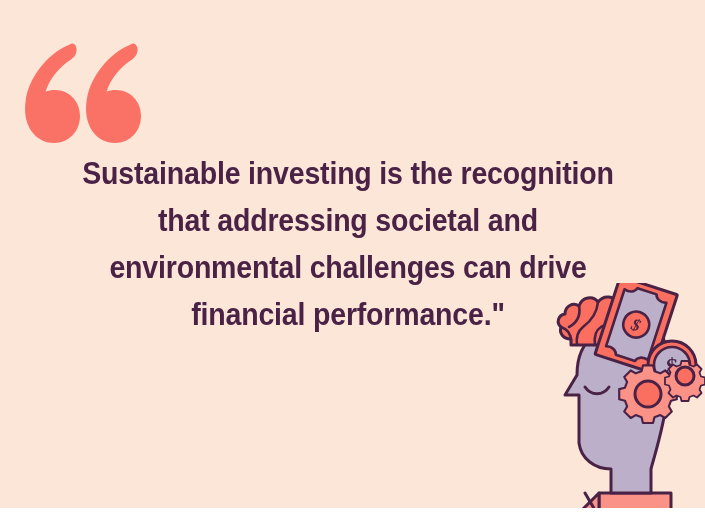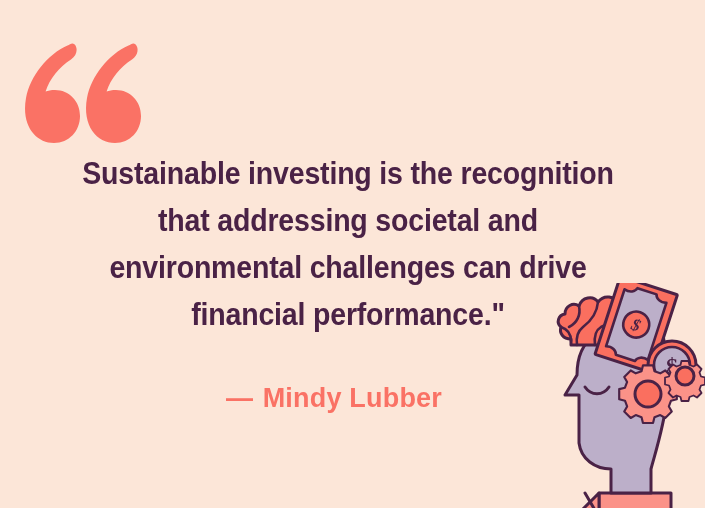--- a/index.html
+++ b/index.html
@@ -109,21 +109,20 @@
     </svg>
   </div>
 
   <div id="quote-text">
     <span class="qline">Sustainable investing is the recognition</span>
     <span class="qline">that addressing societal and</span>
     <span class="qline">environmental challenges can drive</span>
     <span class="qline">financial performance."</span>
   </div>
 
-  <div id="attribution"><span class="dash">—</span> <span>Mindy Lubber</span></div>
 
   <div id="illustration">
     <svg viewBox="0 0 150 240" width="150" height="240" aria-hidden="true">
       <g fill="none" stroke="#4A2246" stroke-width="3" stroke-linejoin="round" stroke-linecap="round">
 
         <g>
           <rect x="44" y="210" width="72" height="24" fill="#FB9288"></rect>
           <path d="M44 234 L20 234 L44 210 Z" fill="#FB9288"></path>
           <path d="M44 234 L30 210" stroke="#4A2246" stroke-width="3" fill="none"></path>
         </g>

